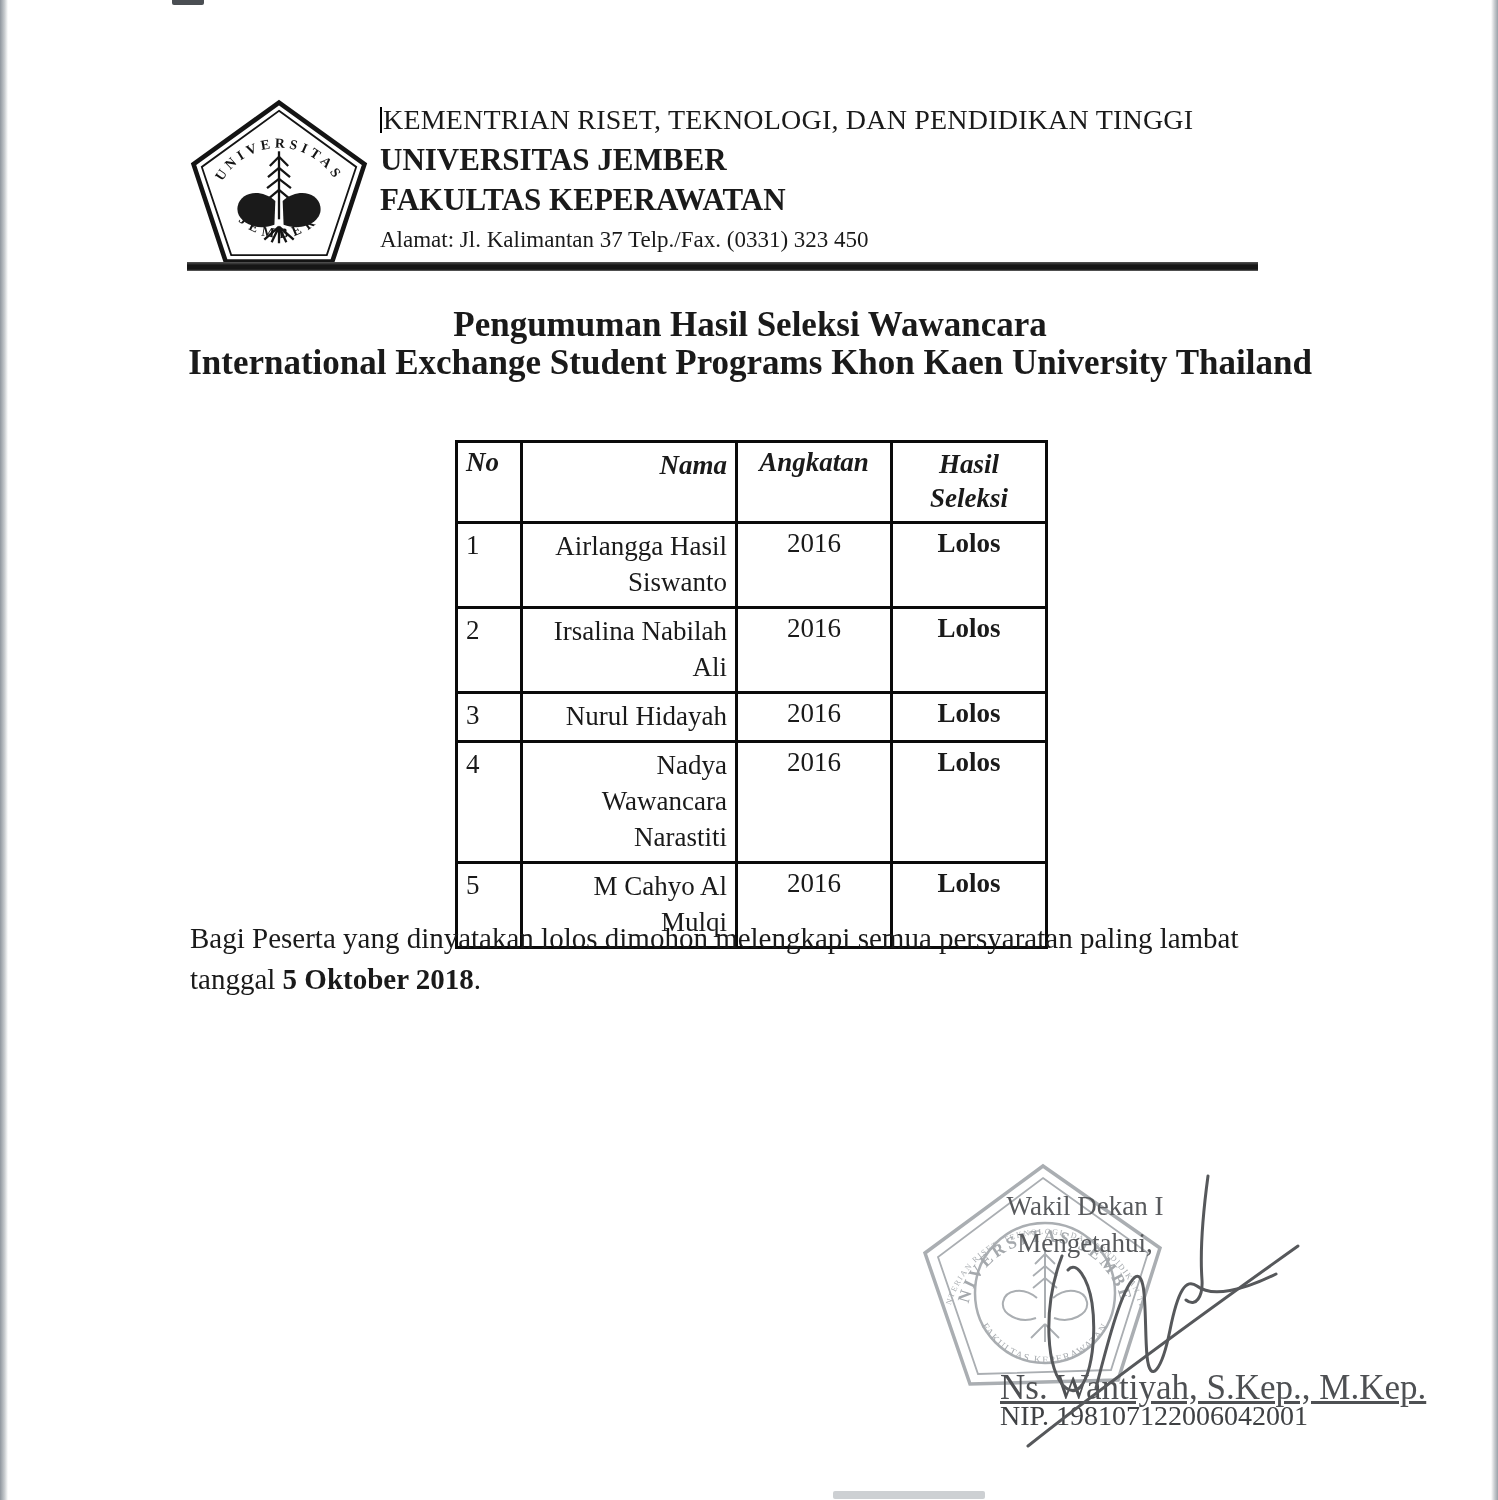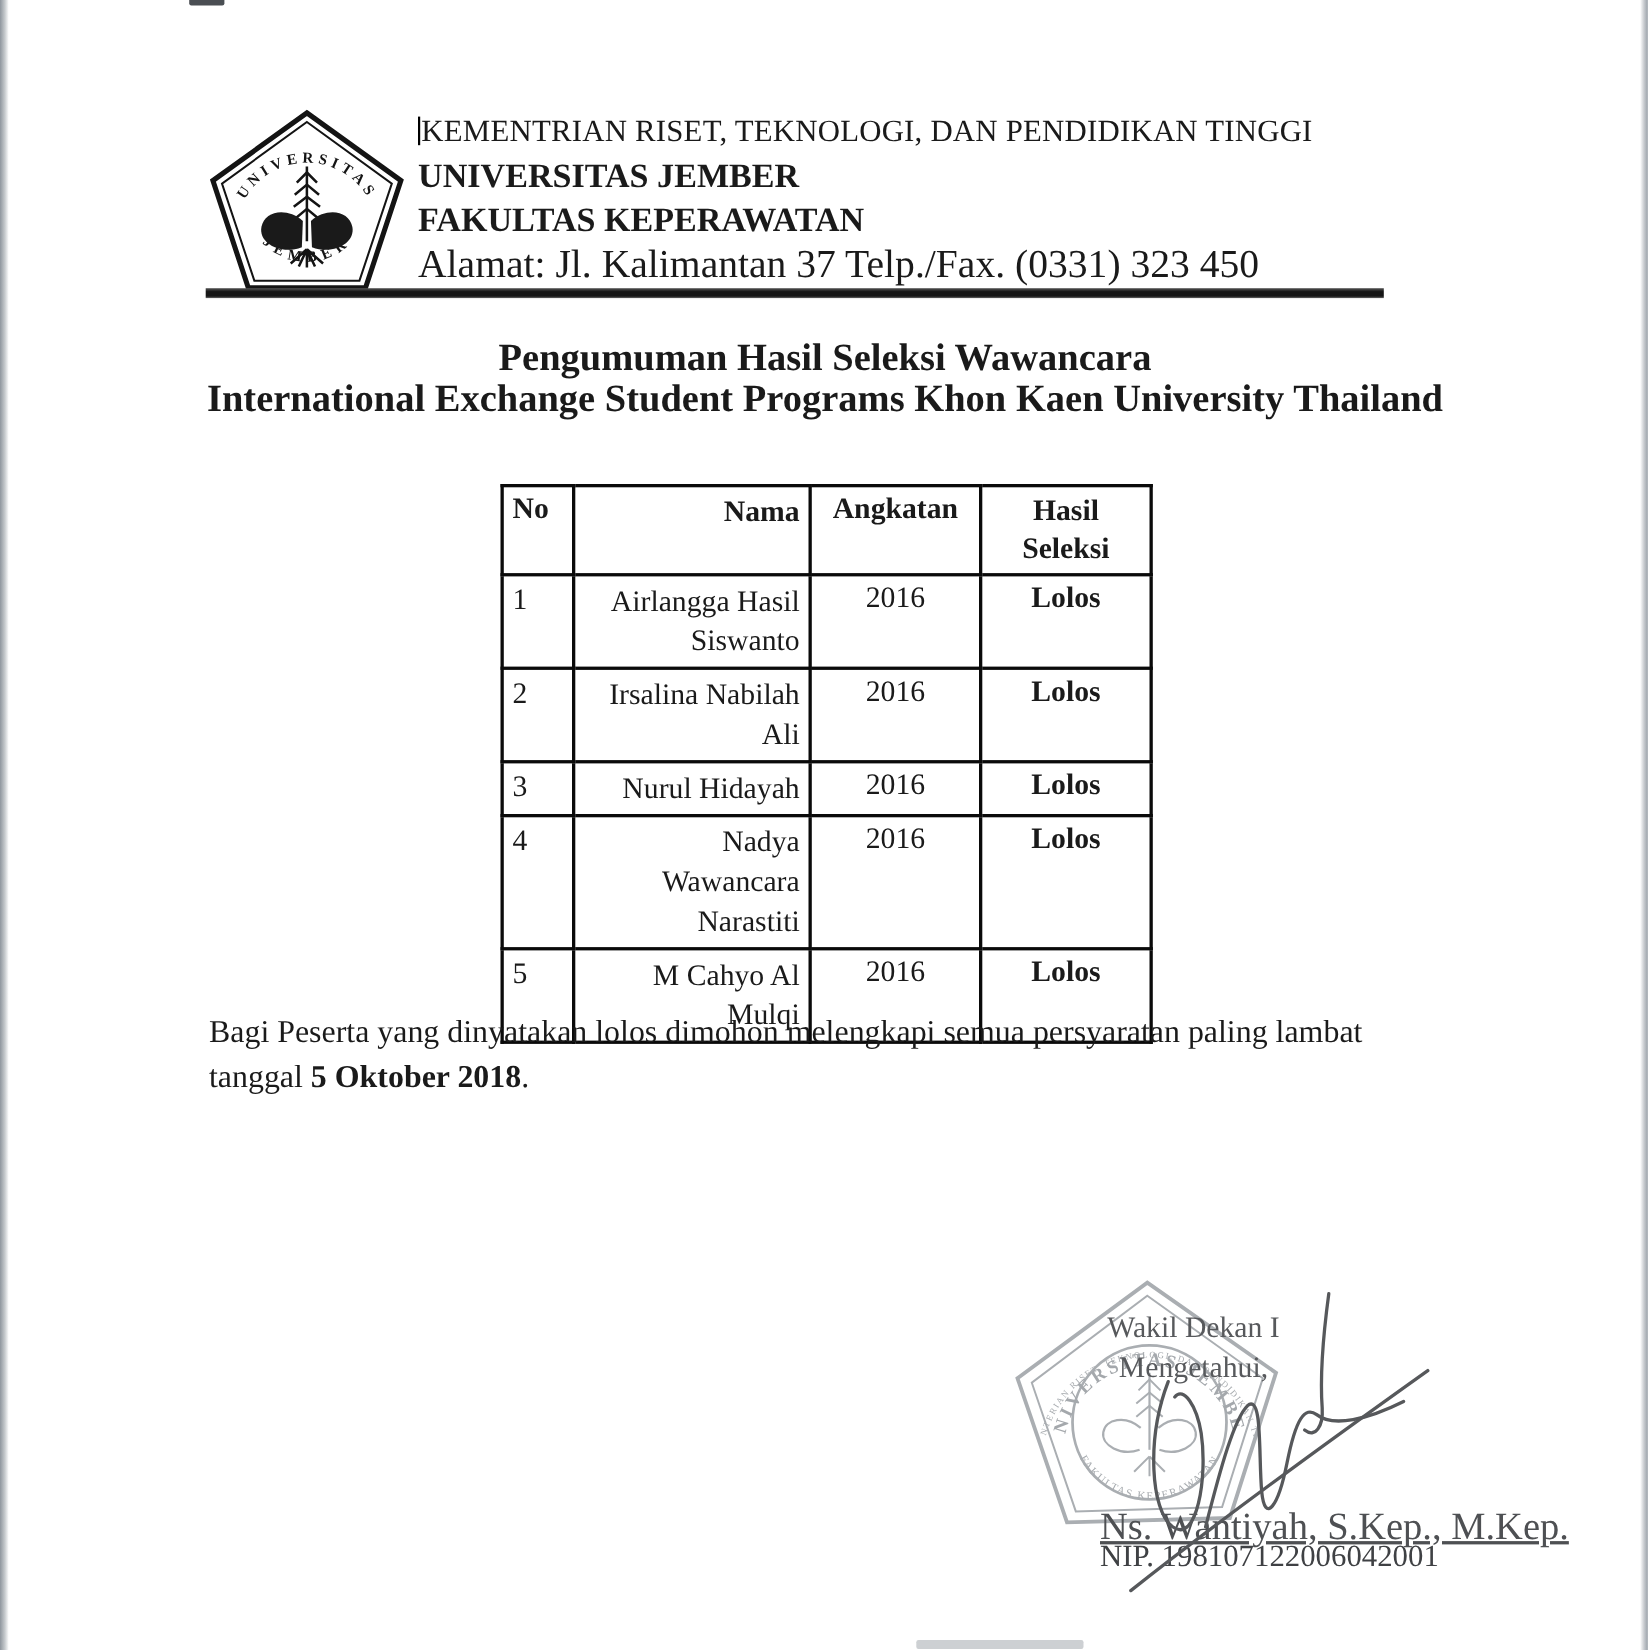--- a/index.html
+++ b/index.html
@@ -29,42 +29,42 @@
     background: #cdd0d3; border-radius: 2px;
   }
 
   
   .logo { position: absolute; left: 186px; top: 98px; width: 186px; height: 170px; }
   .head-text { position: absolute; left: 380px; top: 100px; width: 900px; }
   .ministry { font-size: 28px; letter-spacing: 0.2px; line-height: 40px; white-space: nowrap; }
   .caret { display: inline-block; width: 0; border-left: 2px solid #000; height: 26px; vertical-align: -4px; margin-right: 1px; }
   .university { font-size: 31px; font-weight: bold; line-height: 40px; }
   .faculty { font-size: 31px; font-weight: bold; line-height: 40px; }
-  .address { font-size: 36px; line-height: 40px; }
+  .address { font-size: 23px; line-height: 40px; }
   .rule {
     position: absolute; left: 187px; top: 262px; width: 1071px; height: 9px;
     background: linear-gradient(to bottom, #555 0%, #161616 35%, #161616 80%, #666 100%);
   }
 
   
   .doc-title { position: absolute; left: 100px; top: 306px; width: 1300px; text-align: center; }
   .doc-title div { font-size: 35px; font-weight: bold; line-height: 38px; }
 
   
   table.results {
     position: absolute; left: 455px; top: 440px;
     border-collapse: collapse; table-layout: fixed; width: 590px;
     font-size: 27px;
   }
   table.results th, table.results td {
     border: 3px solid #0a0a0a; vertical-align: top; padding: 4px 8px 6px 8px;
   }
   col.c-no { width: 65px; } col.c-nama { width: 215px; }
   col.c-ang { width: 155px; } col.c-hasil { width: 155px; }
-  th { font-weight: bold; }
+  th { font-weight: bold; font-style: italic; }
   th.h-no, td.d-no { text-align: left; padding-left: 14px; }
   th.h-nama, td.d-nama { text-align: right; padding-left: 12px; line-height: 36px; }
   th.h-ang, td.d-ang, th.h-hasil, td.d-hasil { text-align: center; }
   td.d-hasil { font-weight: bold; }
   th.h-hasil { line-height: 34px; }
   td.d-nama { line-height: 36px; }
   td.d-no { line-height: 34px; }
 
   
   .note {

